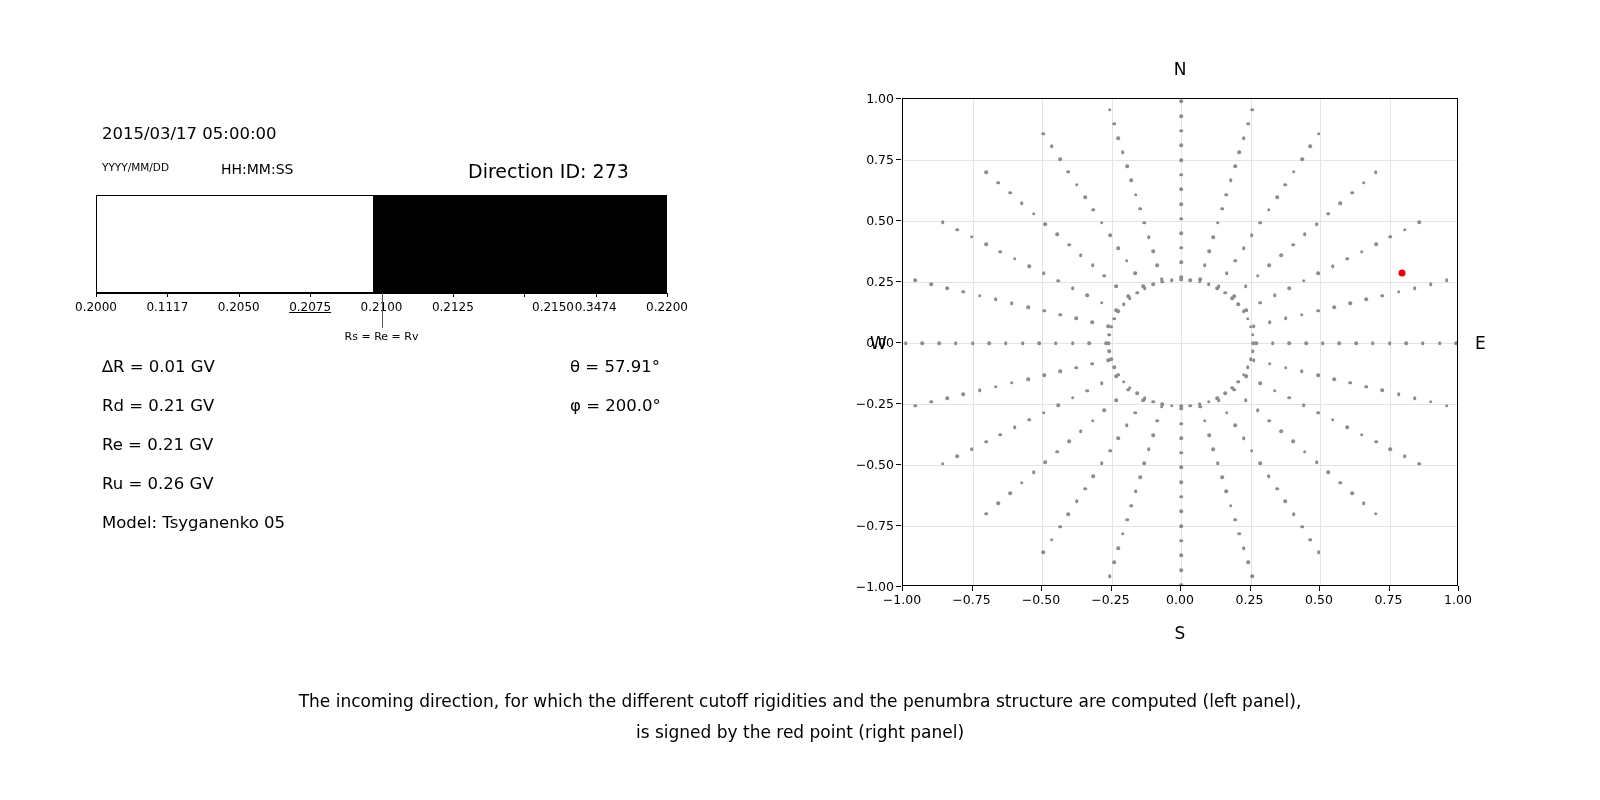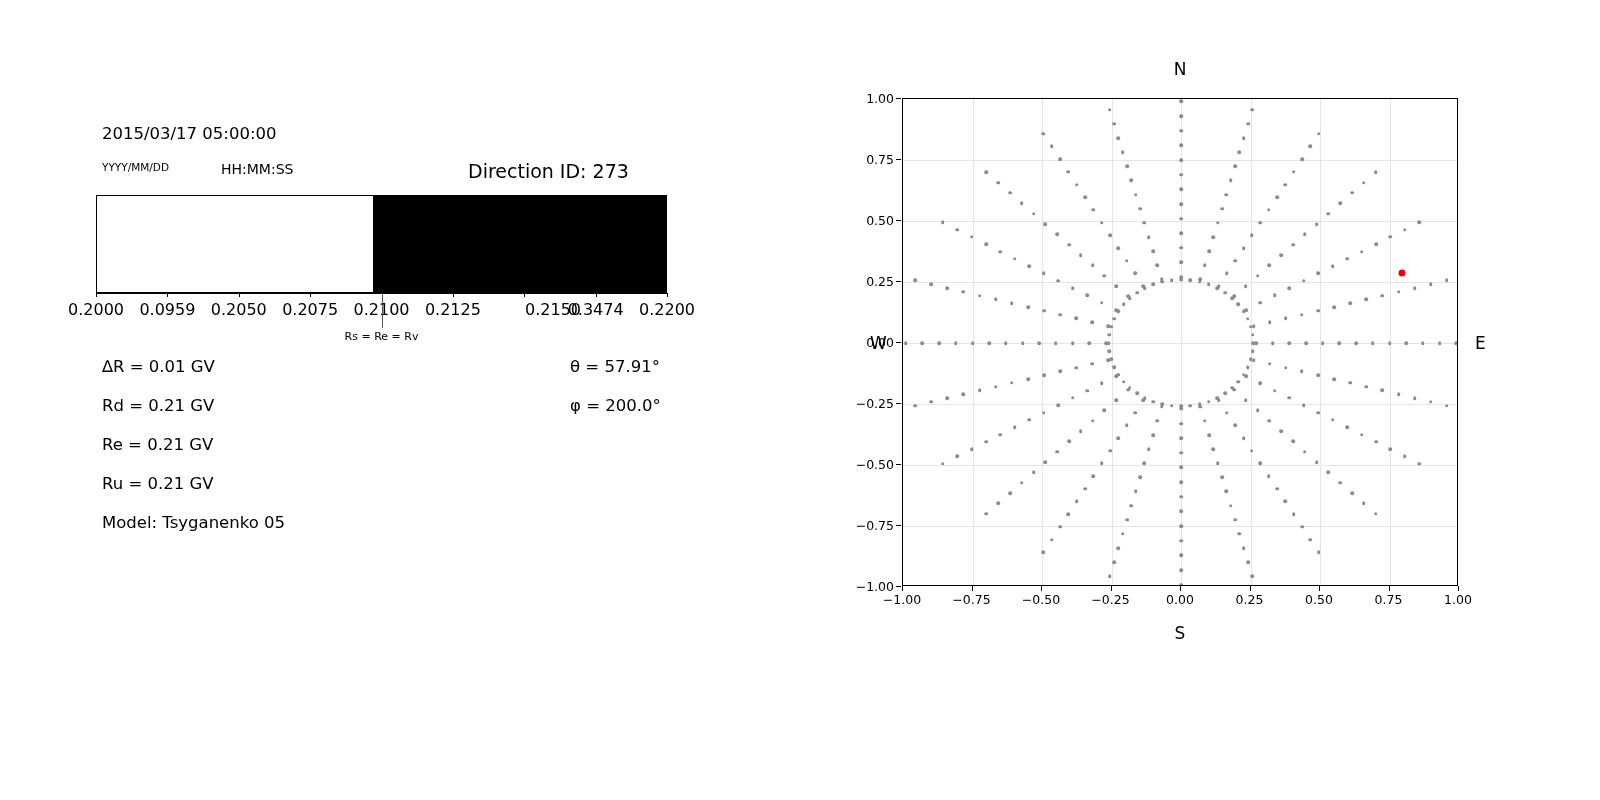--- a/index.html
+++ b/index.html
@@ -100,21 +100,21 @@
   .tick {
     position: absolute;
     top: 293px;
     width: 1px;
     height: 4px;
     background: #000000;
   }
   .ticklabel {
     position: absolute;
     top: 300px;
-    font-size: 16px;
+    font-size: 12px;
     transform: translateX(-50%);
     white-space: nowrap;
   }
 
   .rs-pointer {
     position: absolute;
     top: 293px;
     width: 1px;
     height: 35px;
     background: #555555;
@@ -253,45 +253,45 @@
 
     <div class="penumbra" id="penumbra-bar">
         <div class="allowed" style="left: 0%; width: 48.5%; background: rgb(255, 255, 255);"></div>
         <div class="forbidden" style="left: 48.5%; width: 51.5%; background: rgb(0, 0, 0);"></div>
       </div>
     <div class="axis-line"></div>
     <div id="penumbra-ticks">
         <div class="tick" style="left: 96px;"></div>
         <div class="ticklabel" style="left: 96px;">0.2000</div>
         <div class="tick" style="left: 167.375px;"></div>
-        <div class="ticklabel" style="left: 167.375px;">0.0959</div>
+        <div class="ticklabel" style="left: 167.375px;">0.1117</div>
         <div class="tick" style="left: 238.75px;"></div>
         <div class="ticklabel" style="left: 238.75px;">0.2050</div>
         <div class="tick" style="left: 310.125px;"></div>
-        <div class="ticklabel" style="left: 310.125px;">0.2075</div>
+        <div class="ticklabel" style="left: 310.125px; text-decoration: underline;">0.2075</div>
         <div class="tick" style="left: 381.5px;"></div>
         <div class="ticklabel" style="left: 381.5px;">0.2100</div>
         <div class="tick" style="left: 452.875px;"></div>
         <div class="ticklabel" style="left: 452.875px;">0.2125</div>
         <div class="tick" style="left: 524.25px;"></div>
         <div class="ticklabel" style="left: 553px;">0.2150</div>
         <div class="tick" style="left: 595.625px;"></div>
         <div class="ticklabel" style="left: 595.625px;">0.3474</div>
         <div class="tick" style="left: 667px;"></div>
         <div class="ticklabel" style="left: 667px;">0.2200</div>
       </div>
     <div id="penumbra-marker">
         <div class="rs-pointer" style="left: 381.5px;"></div>
         <div class="rs-label" style="left: 381.5px;">Rs = Re = Rv</div>
       </div>
 
     <div class="stat stat-col1" style="top:357px">∆R = 0.01 GV</div>
     <div class="stat stat-col1" style="top:396px">Rd = 0.21 GV</div>
     <div class="stat stat-col1" style="top:435px">Re = 0.21 GV</div>
-    <div class="stat stat-col1" style="top:474px">Ru = 0.21 GV</div>
+    <div class="stat stat-col1" style="top:474px">Ru = 0.26 GV</div>
     <div class="stat stat-col1" style="top:513px">Model: Tsyganenko 05</div>
     <div class="stat stat-col2" style="top:357px">θ = 57.91°</div>
     <div class="stat stat-col2" style="top:396px">φ = 200.0°</div>
   </div>
 
   <div class="right-panel">
     <div class="compass compass-n">N</div>
     <div class="compass compass-s">S</div>
     <div class="compass compass-w">W</div>
     <div class="compass compass-e">E</div>
@@ -705,14 +705,18 @@
         <div class="xtickmark" style="left: 449.5px;"></div>
         <div class="xtick" style="left: 519px;">0.50</div>
         <div class="xtickmark" style="left: 519px;"></div>
         <div class="xtick" style="left: 588.5px;">0.75</div>
         <div class="xtickmark" style="left: 588.5px;"></div>
         <div class="xtick" style="left: 658px;">1.00</div>
         <div class="xtickmark" style="left: 658px;"></div>
       </div>
   </div>
 
+  <div class="caption">
+    <div>The incoming direction, for which the different cutoff rigidities and the penumbra structure are computed (left panel),</div>
+    <div>is signed by the red point (right panel)</div>
+  </div>
 
 </div>
 
 </body></html>

